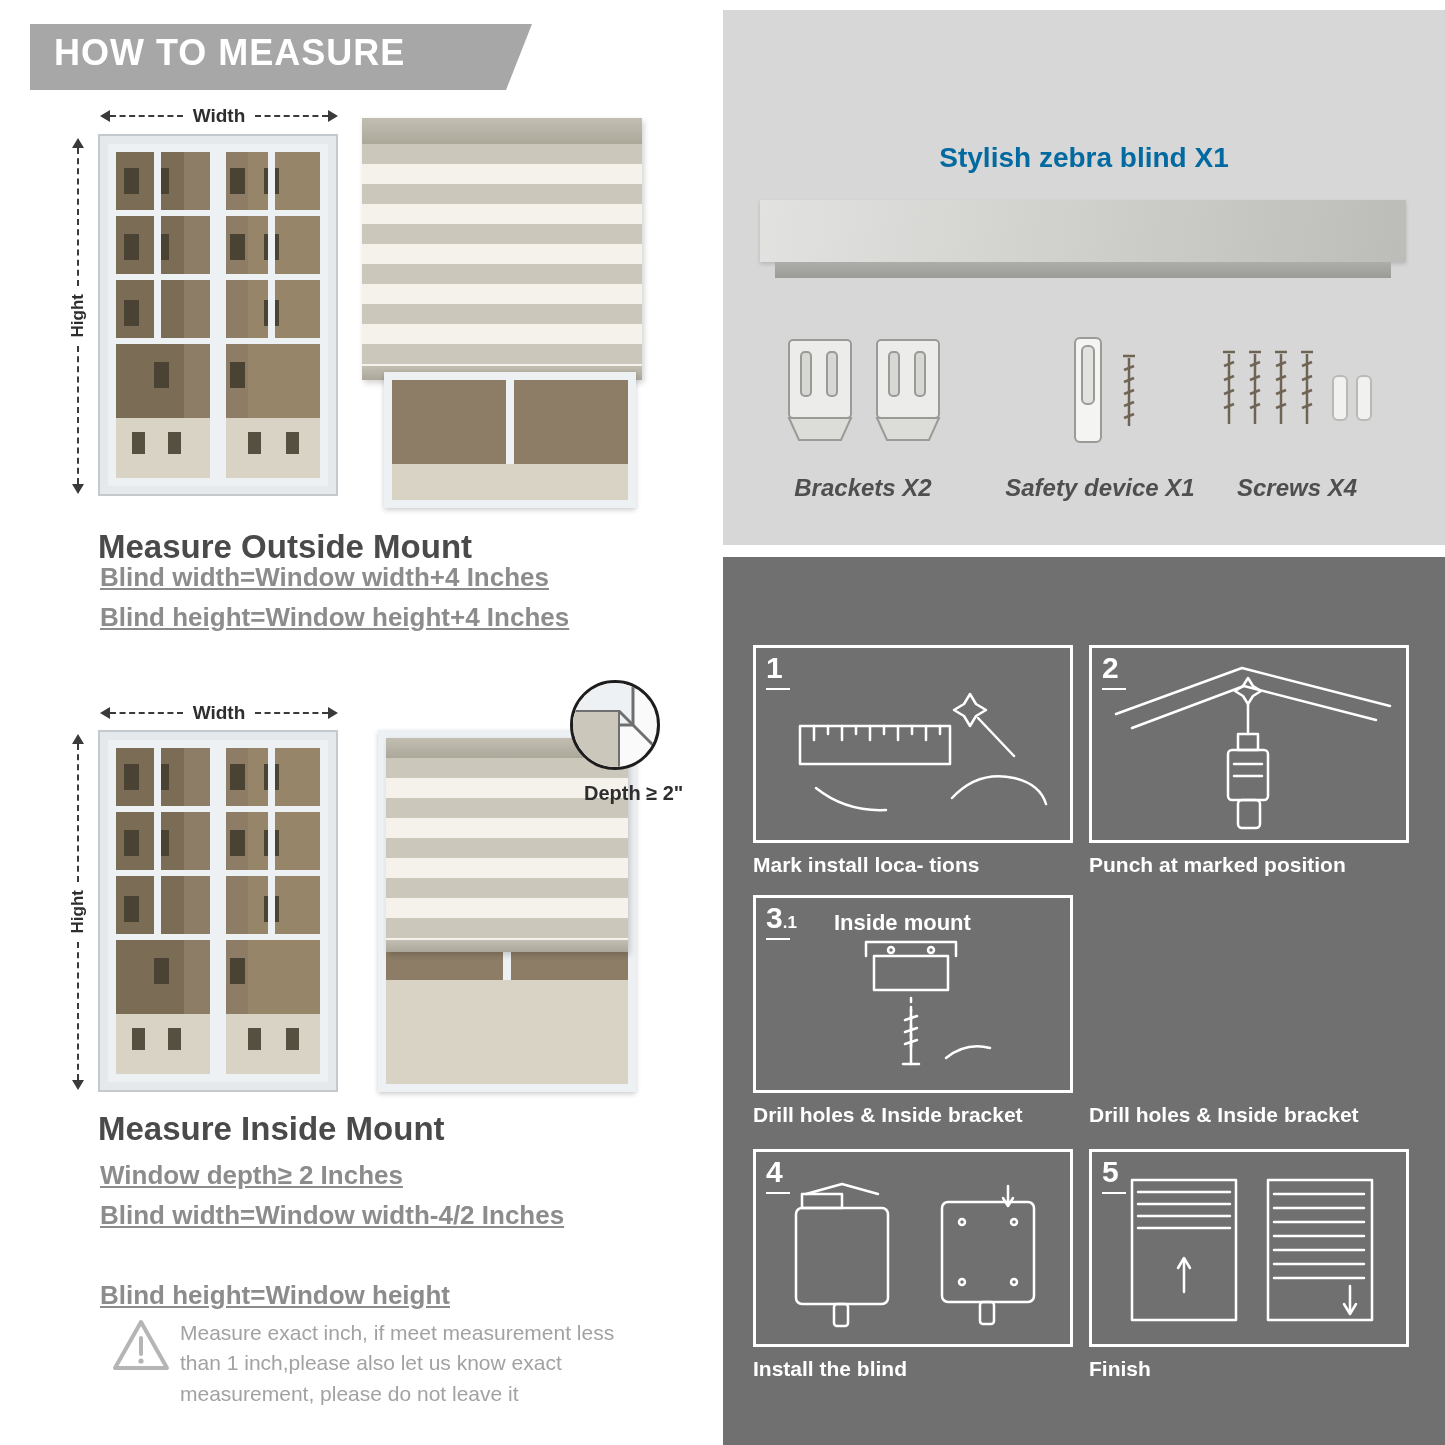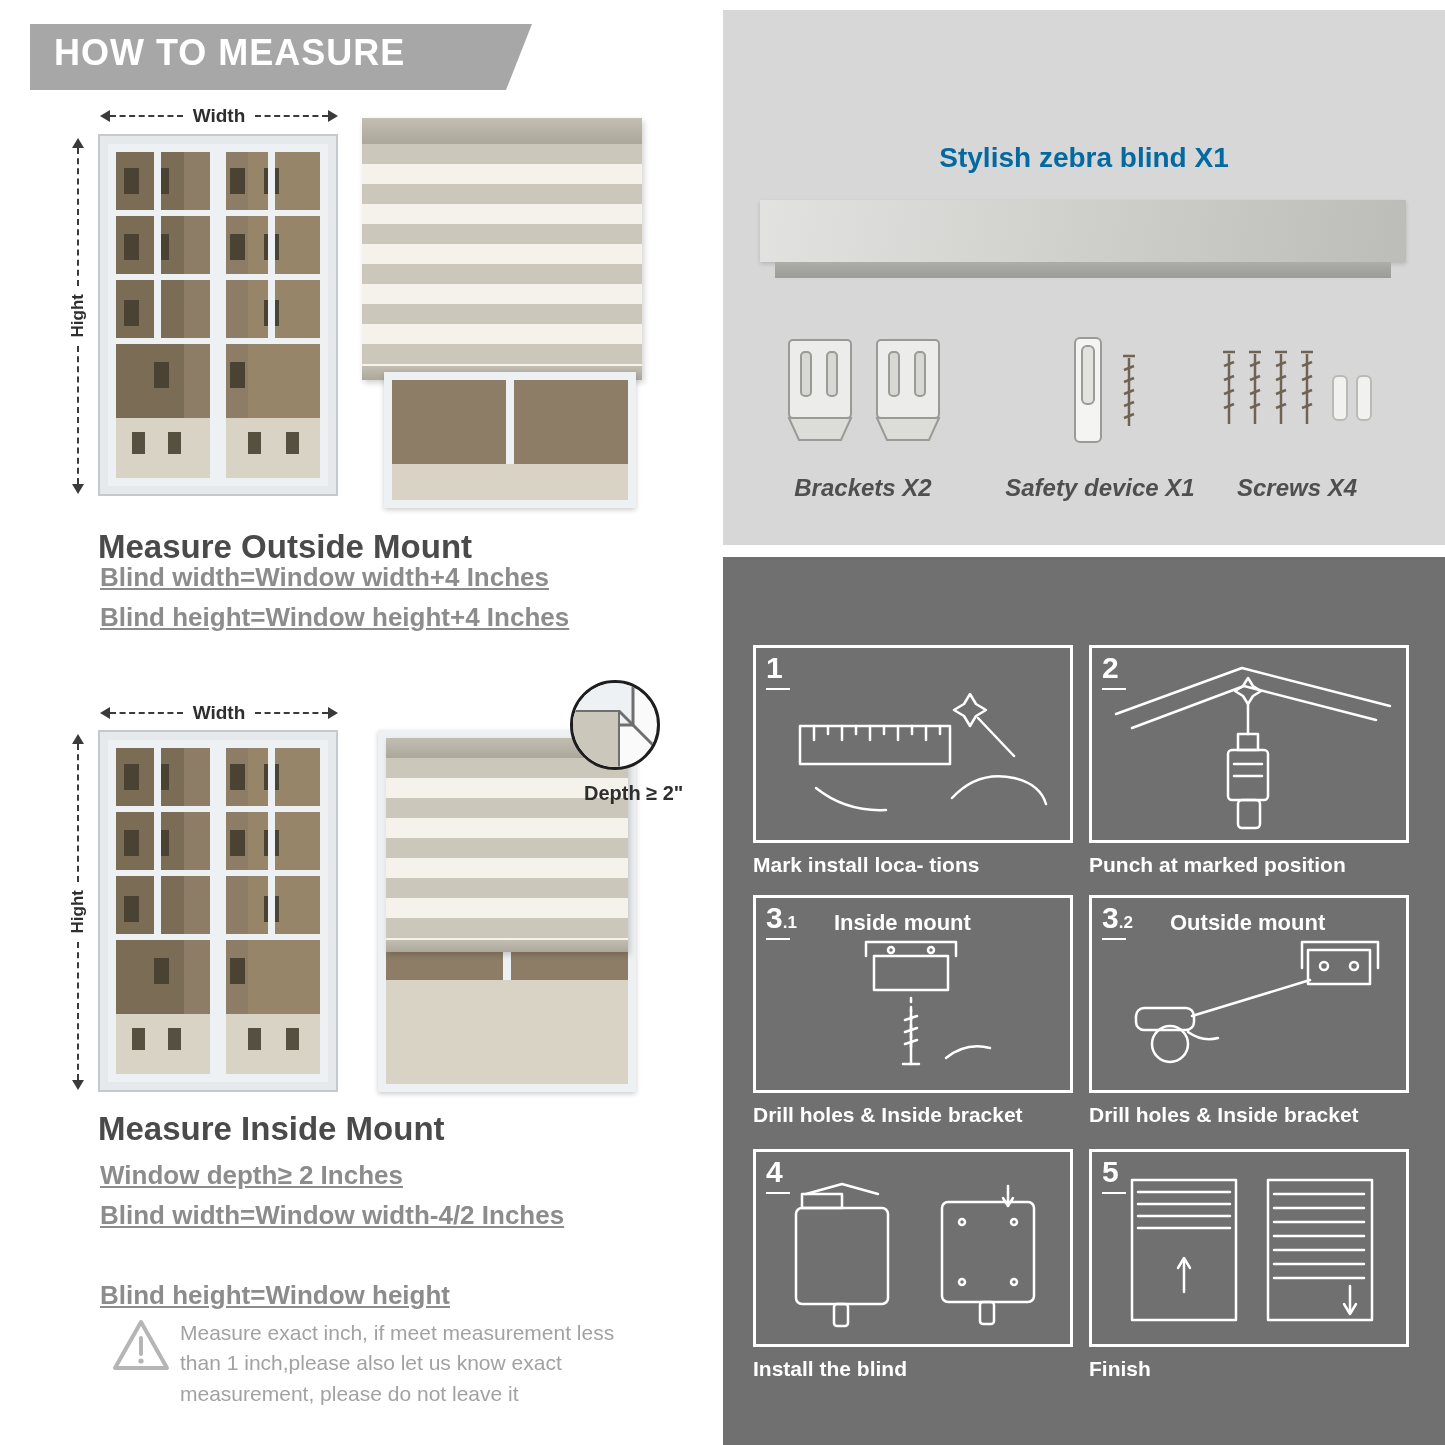--- a/index.html
+++ b/index.html
@@ -386,37 +386,20 @@
         <line x1="149" y1="122" x2="161" y2="118"></line>
         <line x1="149" y1="134" x2="161" y2="130"></line>
         <line x1="149" y1="146" x2="161" y2="142"></line>
         <line x1="147" y1="166" x2="163" y2="166"></line>
         <path d="M190 160 q20 -16 44 -10"></path>
       </g>
     </svg>
   </div>
   <div class="step-caption" style="left:30px;top:546px;">Drill holes &amp;  Inside bracket</div>
 
-  <div class="abs step-panel" style="left:366px;top:338px;">
-    <span class="step-num"><span>3</span><span class="sub">.2</span></span>
-    <span class="num-line"></span>
-    <span class="step-inline">Outside mount</span>
-    <svg class="step-art" viewBox="0 0 314 192">
-      <g class="art">
-        <polyline points="210,70 210,44 286,44 286,70"></polyline>
-        <rect x="216" y="52" width="62" height="34"></rect>
-        <circle cx="232" cy="68" r="4"></circle>
-          <circle cx="262" cy="68" r="4"></circle>
-        <line x1="100" y1="118" x2="218" y2="82"></line>
-        <rect x="44" y="110" width="58" height="22" rx="8"></rect>
-        <circle cx="78" cy="146" r="18"></circle>
-        <path d="M96 134 q14 10 30 6"></path>
-      </g>
-    </svg>
-  </div>
   <div class="step-caption" style="left:366px;top:546px;">Drill holes &amp;  Inside bracket</div>
 
   <div class="abs step-panel" style="left:30px;top:592px;">
     <span class="step-num"><span>4</span><span class="sub"></span></span>
     <span class="num-line"></span>
     <svg class="step-art" viewBox="0 0 314 192">
       <g class="art">
         <rect x="46" y="42" width="40" height="14"></rect>
         <path d="M50 42 l36 -10 36 10"></path>
         <rect x="40" y="56" width="92" height="96" rx="6"></rect>

